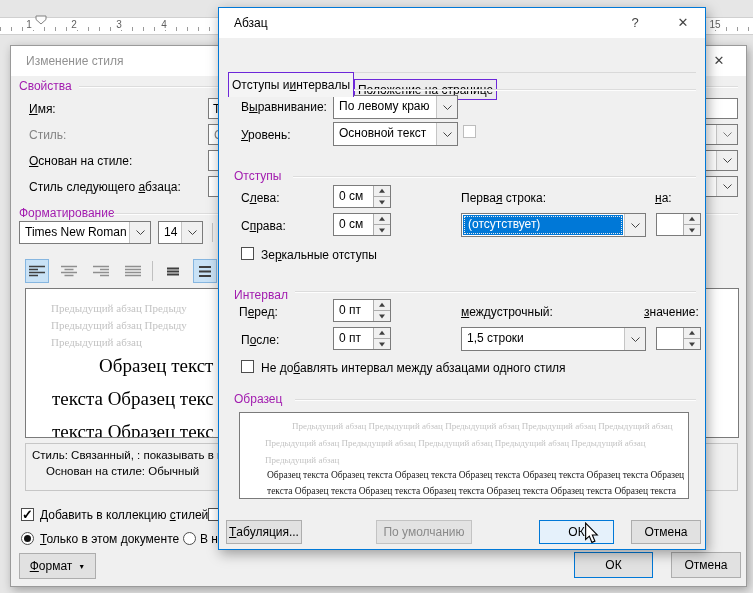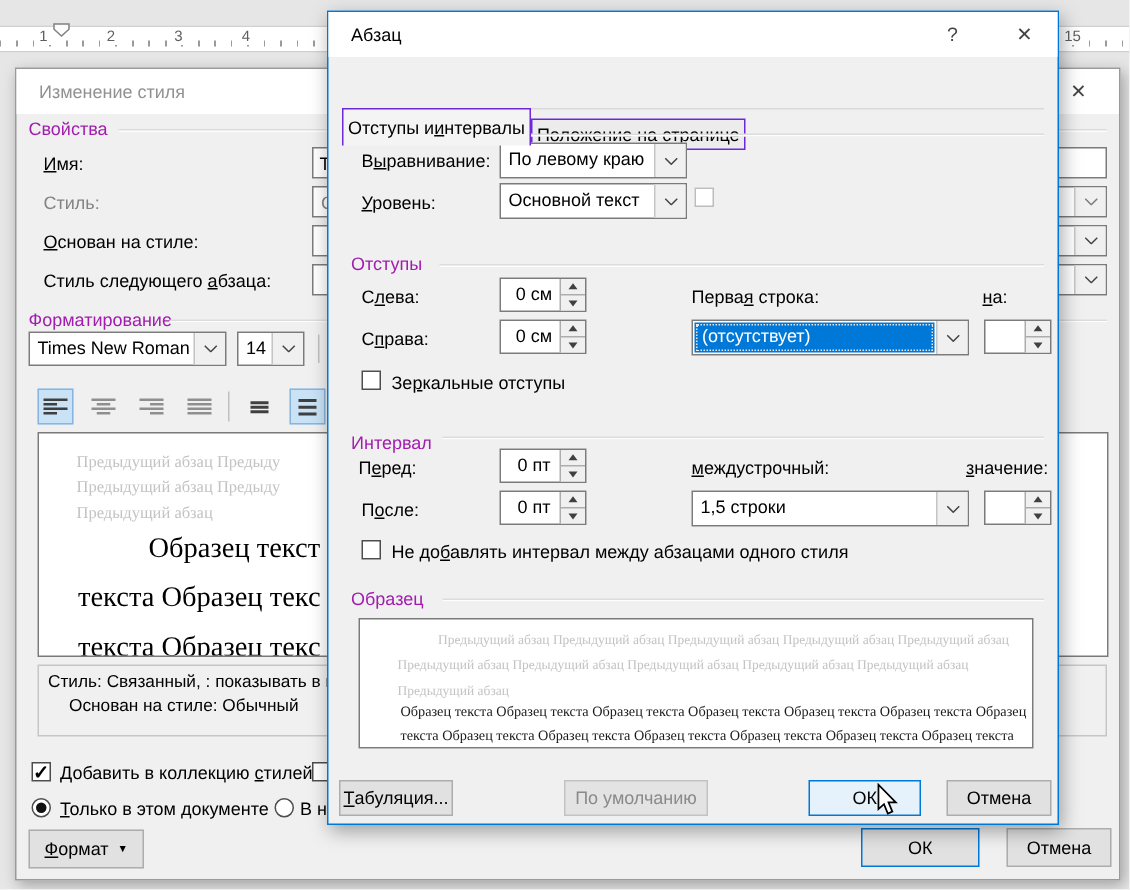--- a/index.html
+++ b/index.html
@@ -28,21 +28,21 @@
   .gline{position:absolute;height:1px;background:#dcdcdc;border-bottom:1px solid #fdfdfd;}
   .lbl{position:absolute;font-size:12px;white-space:nowrap;color:#000;}
   .gray{color:#838383;}
 
   .combo{position:absolute;display:flex;align-items:stretch;background:#fff;border:1px solid #7b7b7b;box-sizing:border-box;}
   .combo .val{flex:1;font-size:12px;padding:3px 4px 0 5px;white-space:nowrap;overflow:hidden;}
   .combo .dd{width:20px;background:#f0f0f0;border-left:1px solid #c5c5c5;display:flex;align-items:center;justify-content:center;}
   .combo.sel .val{background:#0078d7;color:#fff;outline:1px dotted #e8e8e8;outline-offset:-2px;margin:1px;padding-top:2px;}
 
   .spin{position:absolute;display:flex;background:#fff;border:1px solid #7b7b7b;box-sizing:border-box;}
-  .spin .val{flex:1;font-size:12px;padding:3px 0 0 5px;white-space:nowrap;overflow:hidden;text-align:center;}
+  .spin .val{flex:1;font-size:12px;padding:3px 0 0 5px;white-space:nowrap;overflow:hidden;}
   .sbs{width:16px;display:flex;flex-direction:column;border-left:1px solid #adadad;}
   .sb{position:relative;flex:1;background:#f0f0f0;}
   .sb+.sb{border-top:1px solid #adadad;}
   .sb.up::after{content:"";position:absolute;left:50%;top:50%;transform:translate(-50%,-55%);
       border-left:3.5px solid transparent;border-right:3.5px solid transparent;border-bottom:4.5px solid #404040;}
   .sb.dn::after{content:"";position:absolute;left:50%;top:50%;transform:translate(-50%,-40%);
       border-left:3.5px solid transparent;border-right:3.5px solid transparent;border-top:4.5px solid #404040;}
 
   .cb{position:absolute;width:13px;height:13px;background:#fff;border:1px solid #4d4d4d;box-sizing:border-box;}
   .cb.checked::after{content:"✓";position:absolute;left:0;top:-2px;font-size:13px;font-weight:bold;color:#000;}

